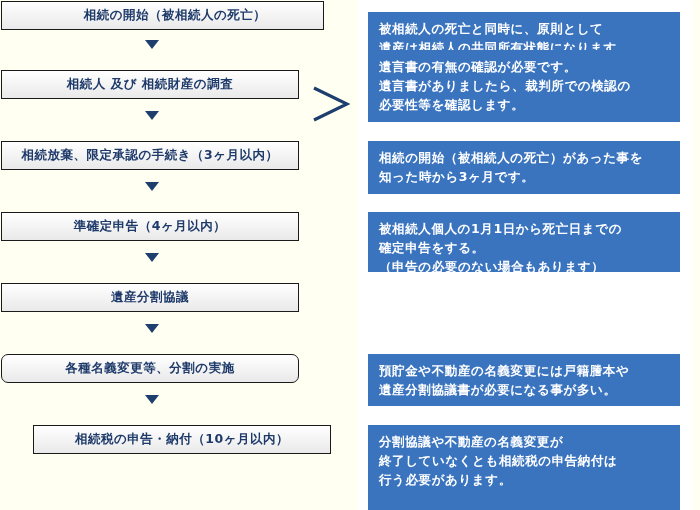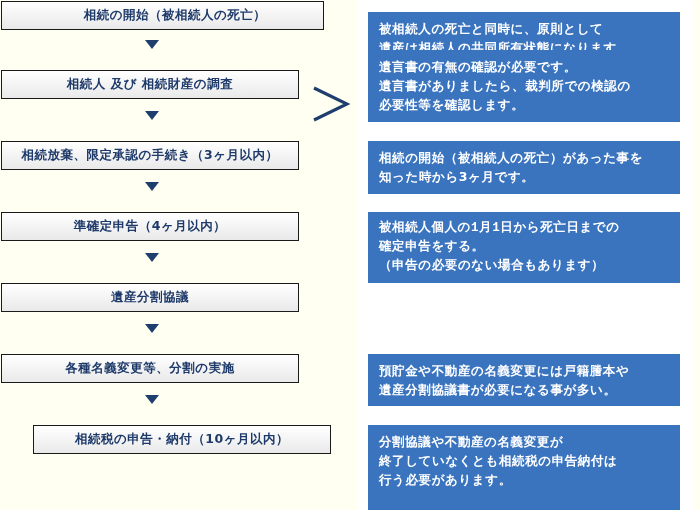--- a/index.html
+++ b/index.html
@@ -49,36 +49,36 @@
 
 <div class="step" style="top:141px;">相続放棄、限定承認の手続き（3ヶ月以内）</div>
 <div class="arrow" style="top:182px;"></div>
 
 <div class="step" style="top:212px;">準確定申告（4ヶ月以内）</div>
 <div class="arrow" style="top:253px;"></div>
 
 <div class="step" style="top:283px;">遺産分割協議</div>
 <div class="arrow" style="top:324px;"></div>
 
-<div class="step" style="top:354px;">各種名義変更等、分割の実施</div>
+<div class="step" style="top:354px;border-radius:7px;">各種名義変更等、分割の実施</div>
 <div class="arrow" style="top:395px;"></div>
 
 <div class="step" style="top:425px;margin-left:32px;">相続税の申告・納付（10ヶ月以内）</div>
 
 <svg class="chevron" viewBox="0 0 38 36">
   <polyline points="2,2 35,18 2,34" fill="none" stroke="#1e3e6e" stroke-width="3.2" stroke-linejoin="miter"></polyline>
 </svg>
 
 <div class="note" style="top:12px; height:49px;">被相続人の死亡と同時に、原則として
 遺産は相続人の共同所有状態になります。</div>
 <div class="note" style="top:50px; height:72px;">遺言書の有無の確認が必要です。
 遺言書がありましたら、裁判所での検認の
 必要性等を確認します。</div>
 <div class="note" style="top:141px; height:53px;">相続の開始（被相続人の死亡）があった事を
 知った時から3ヶ月です。</div>
-<div class="note" style="top:212px; height:71px;font-family:Liberation Mono, monospace;">被相続人個人の1月1日から死亡日までの
+<div class="note" style="top:212px; height:60px;">被相続人個人の1月1日から死亡日までの
 確定申告をする。
 （申告の必要のない場合もあります）</div>
 <div class="note" style="top:354px; height:52px;">預貯金や不動産の名義変更には戸籍謄本や
 遺産分割協議書が必要になる事が多い。</div>
 <div class="note" style="top:425px; height:85px;">分割協議や不動産の名義変更が
 終了していなくとも相続税の申告納付は
 行う必要があります。</div>
 
 </body></html>

